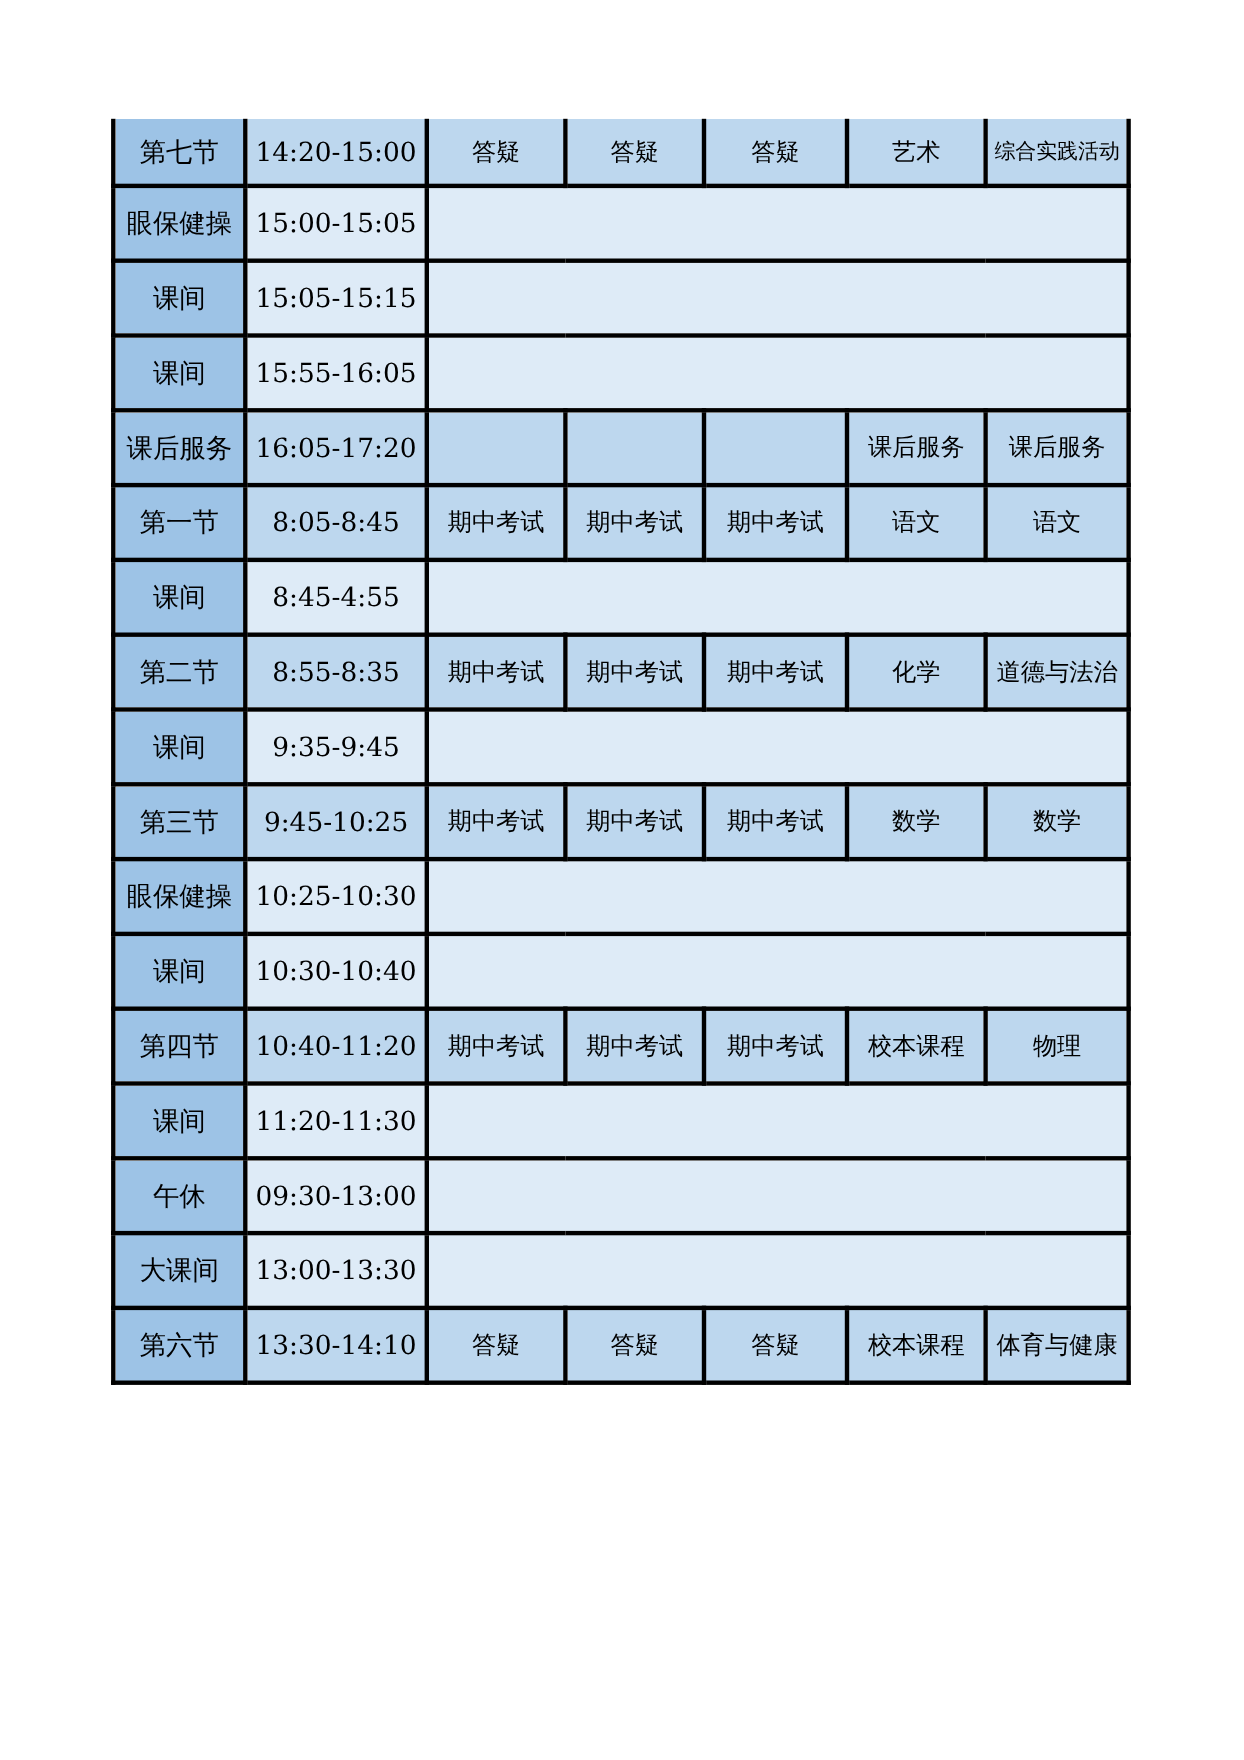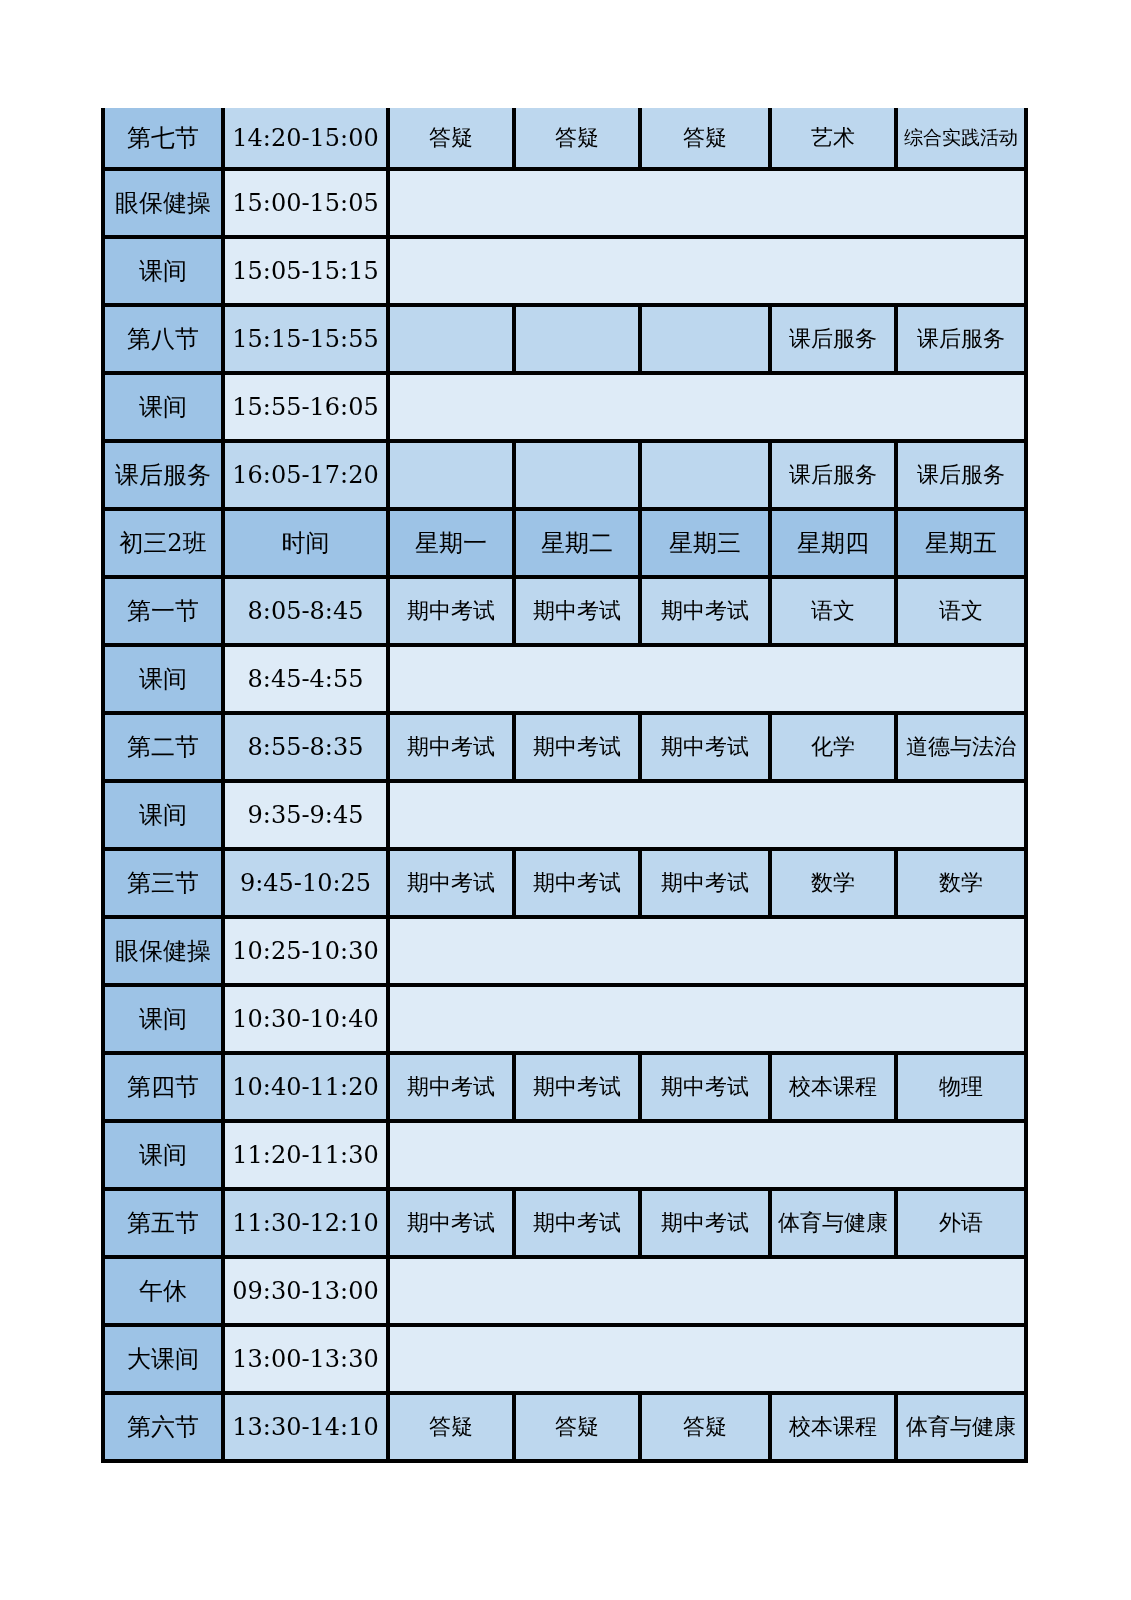--- a/index.html
+++ b/index.html
@@ -80,51 +80,33 @@
         <tr class="row break">
           <td class="label-cell">眼保健操</td>
           <td class="time-cell">15:00-15:05</td>
           <td class="merged-cell" colspan="5"></td>
         </tr>
         <tr class="row break">
           <td class="label-cell">课间</td>
           <td class="time-cell">15:05-15:15</td>
           <td class="merged-cell" colspan="5"></td>
         </tr>
-        <tr class="row class">
-          <td class="label-cell">第八节</td>
-          <td class="time-cell">15:15-15:55</td>
-          <td class="day-cell"></td>
-          <td class="day-cell"></td>
-          <td class="day-cell"></td>
-          <td class="day-cell">课后服务</td>
-          <td class="day-cell">课后服务</td>
-        </tr>
         <tr class="row break">
           <td class="label-cell">课间</td>
           <td class="time-cell">15:55-16:05</td>
           <td class="merged-cell" colspan="5"></td>
         </tr>
         <tr class="row class">
           <td class="label-cell">课后服务</td>
           <td class="time-cell">16:05-17:20</td>
           <td class="day-cell"></td>
           <td class="day-cell"></td>
           <td class="day-cell"></td>
           <td class="day-cell">课后服务</td>
           <td class="day-cell">课后服务</td>
-        </tr>
-        <tr class="row header">
-          <td class="label-cell">初三2班</td>
-          <td class="time-cell">时间</td>
-          <td class="day-cell">星期一</td>
-          <td class="day-cell">星期二</td>
-          <td class="day-cell">星期三</td>
-          <td class="day-cell">星期四</td>
-          <td class="day-cell">星期五</td>
         </tr>
         <tr class="row class">
           <td class="label-cell">第一节</td>
           <td class="time-cell">8:05-8:45</td>
           <td class="day-cell">期中考试</td>
           <td class="day-cell">期中考试</td>
           <td class="day-cell">期中考试</td>
           <td class="day-cell">语文</td>
           <td class="day-cell">语文</td>
         </tr>
@@ -173,29 +155,20 @@
           <td class="day-cell">期中考试</td>
           <td class="day-cell">期中考试</td>
           <td class="day-cell">校本课程</td>
           <td class="day-cell">物理</td>
         </tr>
         <tr class="row break">
           <td class="label-cell">课间</td>
           <td class="time-cell">11:20-11:30</td>
           <td class="merged-cell" colspan="5"></td>
         </tr>
-        <tr class="row class">
-          <td class="label-cell">第五节</td>
-          <td class="time-cell">11:30-12:10</td>
-          <td class="day-cell">期中考试</td>
-          <td class="day-cell">期中考试</td>
-          <td class="day-cell">期中考试</td>
-          <td class="day-cell">体育与健康</td>
-          <td class="day-cell">外语</td>
-        </tr>
         <tr class="row break">
           <td class="label-cell">午休</td>
           <td class="time-cell">09:30-13:00</td>
           <td class="merged-cell" colspan="5"></td>
         </tr>
         <tr class="row break">
           <td class="label-cell">大课间</td>
           <td class="time-cell">13:00-13:30</td>
           <td class="merged-cell" colspan="5"></td>
         </tr>

